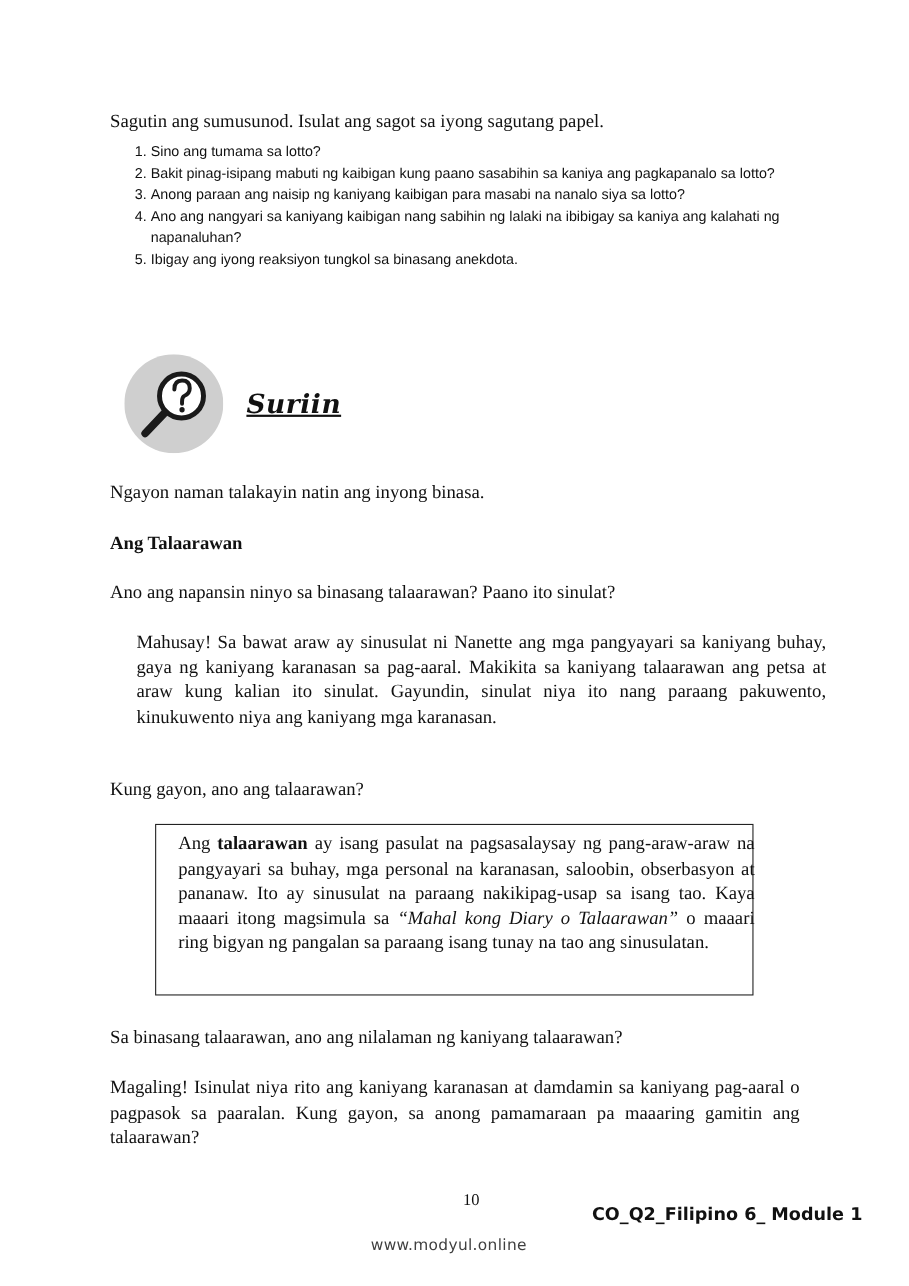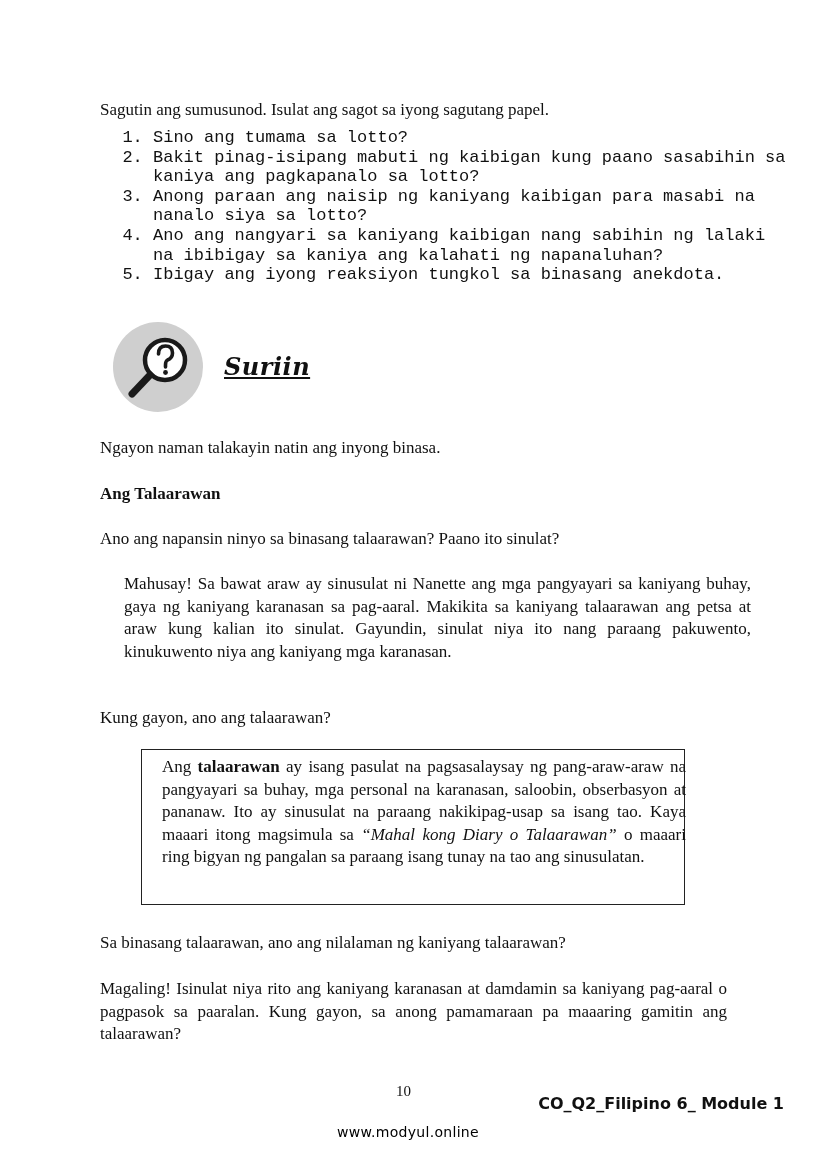--- a/index.html
+++ b/index.html
@@ -11,24 +11,24 @@
     .page { position: absolute; left: 0; top: 0; width: 826px; height: 933px; }
     .txt {
       position: absolute; left: 100px; width: 627px;
       font-size: 15.5px; line-height: 22.5px;
       font-family: "Liberation Serif", "DejaVu Serif", serif;
       font-size: 17px;
     }
     .justify { text-align: justify; text-align-last: left; }
     .instr { top: 99px; }
     ol.q {
-      position: absolute; top: 128px; left: 108px; width: 640px;
+      position: absolute; top: 128px; left: 92px; width: 640px;
       margin: 0; padding-left: 45px;
-      font-family: Liberation Mono, monospace;
-      font-size: 17px; line-height: 19.6px;
+      font-family: Liberation Sans, sans-serif;
+      font-size: 13px; line-height: 19.6px;
     }
     ol.q li { padding-left: 0px; }
     .section-head { position: absolute; left: 113px; top: 322px; height: 90px; }
     .section-icon {
       position: absolute; left: 0; top: 0; width: 90px; height: 90px;
     }
     .section-title {
       position: absolute; left: 111px; top: 30px; white-space: nowrap;
       font-family: "DejaVu Serif", serif; font-weight: bold; font-style: italic;
       font-size: 24px; letter-spacing: 0.5px; text-decoration: underline;
@@ -45,32 +45,32 @@
     }
     .defbox .inner {
       position: absolute; left: 20px; top: 6px; width: 524px;
       font-family: "Liberation Serif", "DejaVu Serif", serif;
       font-size: 17px; line-height: 22.6px;
       text-align: justify; text-align-last: left;
     }
     .p-sa { top: 932px; }
     .p-magaling { top: 978px; }
     .page-num {
-      position: absolute; left: 396px; top: 1083px; width: 40px; text-align: left;
+      position: absolute; left: 396px; top: 1083px; width: 40px; text-align: right;
       font-family: "Liberation Serif", serif; font-size: 15px;
     }
     .footer-code {
       position: absolute; right: 42px; top: 1094px;
       font-family: "DejaVu Sans", "Liberation Sans", sans-serif;
       font-weight: bold; font-size: 16px; white-space: nowrap;
     }
     .watermark {
       position: absolute; left: 337px; top: 1124px;
       font-family: "DejaVu Sans", "Liberation Sans", sans-serif;
-      font-size: 14px; color: #000000; letter-spacing: 0.3px;
+      font-size: 14px; color: #404040; letter-spacing: 0.3px;
     }
   </style>
 </head>
 <body>
 
 <div class="page">
 
   <div class="txt instr">Sagutin ang sumusunod. Isulat ang sagot sa iyong sagutang papel.</div>
 
   <ol class="q">

